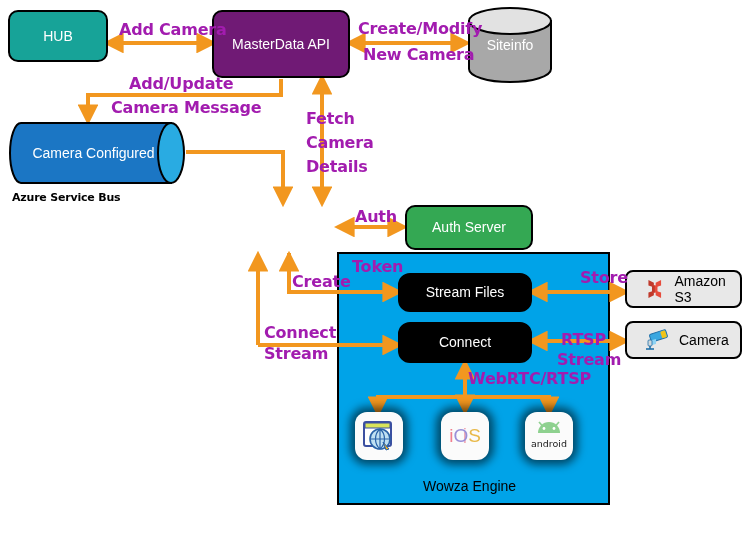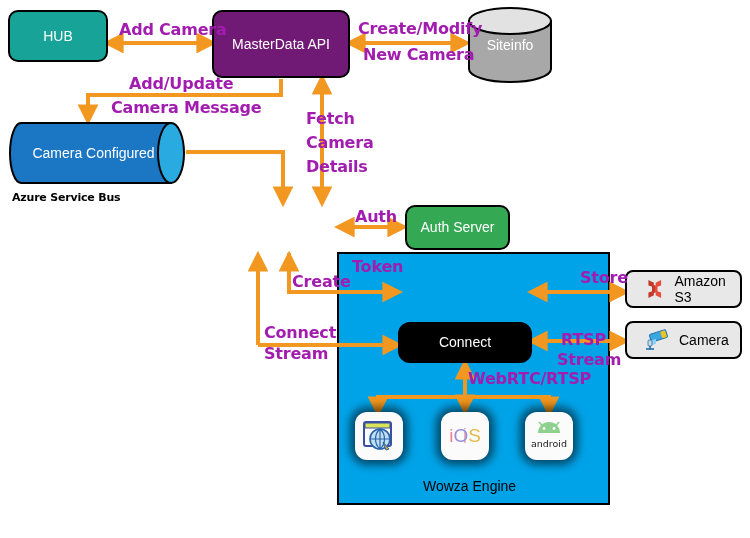--- a/index.html
+++ b/index.html
@@ -168,24 +168,25 @@
   <div class="cyl-wrap" style="left:8px; top:120px; width:182px; height:66px;">
     <svg width="182" height="66" viewBox="0 0 182 66">
       <path d="M13,3 L163,3 L163,63 L13,63 A11,30 0 0 1 13,3 Z" fill="#1B76C4" stroke="#000" stroke-width="2"></path>
       <ellipse cx="163" cy="33" rx="13" ry="30" fill="#29ABE2" stroke="#000" stroke-width="2"></ellipse>
     </svg>
     <div style="position:absolute; left:8px; top:0; width:155px; height:66px; display:flex; align-items:center; justify-content:center; color:#fff; font-size:14px;">Camera Configured</div>
   </div>
   <div class="caption-label" style="left:12px; top:191px;">Azure Service Bus</div>
 
 
-  <div class="node auth" style="left:405px; top:205px; width:105px; height:45px;">Auth Server</div>
+  <div class="node auth" style="left:405px; top:205px; width:128px; height:45px;">Auth Server</div>
 
   <div class="panel" style="left:337px; top:252px; width:273px; height:253px;"></div>
 
+  <div class="node black" style="left:398px; top:273px; width:134px; height:39px;">Stream Files</div>
 
   <div class="node black" style="left:398px; top:322px; width:134px; height:41px;">Connect</div>
 
   <div class="plain-label" style="left:423px; top:478px; font-size:14px;">Wowza Engine</div>
 
   <div class="icon-tile" style="left:355px; top:412px;">
     <svg width="34" height="34" viewBox="0 0 34 34">
       <rect x="2" y="3" width="27" height="24" rx="2" fill="#ffffff" stroke="#3b4fa0" stroke-width="2"></rect>
       <rect x="3" y="4" width="25" height="5" fill="#d9e45a" stroke="#3b4fa0" stroke-width="1"></rect>
       <circle cx="18" cy="20" r="10" fill="#bfe0f2" stroke="#2a63a8" stroke-width="1.6"></circle>

